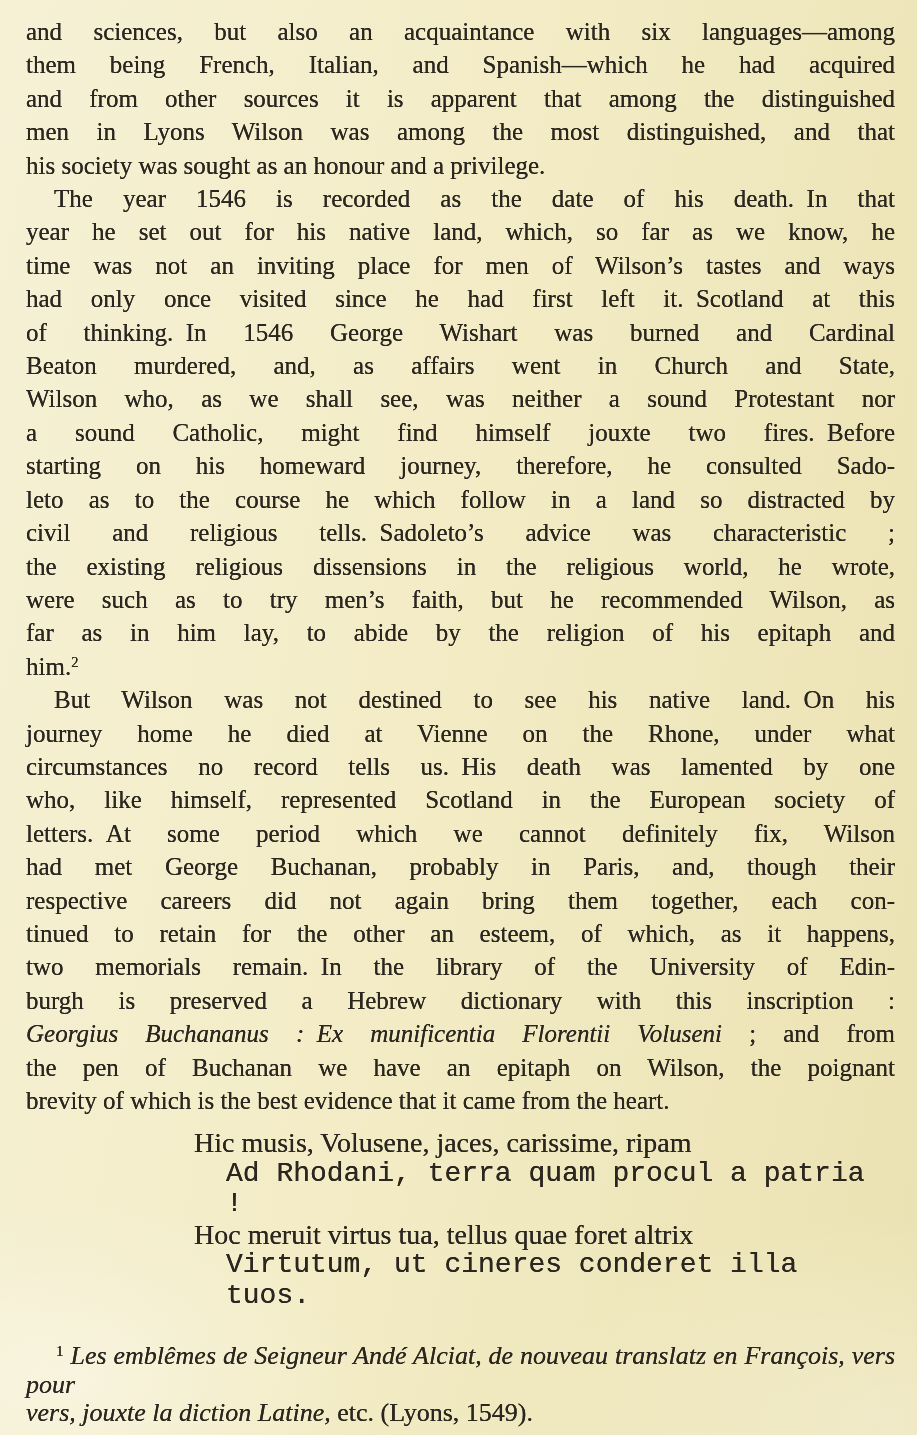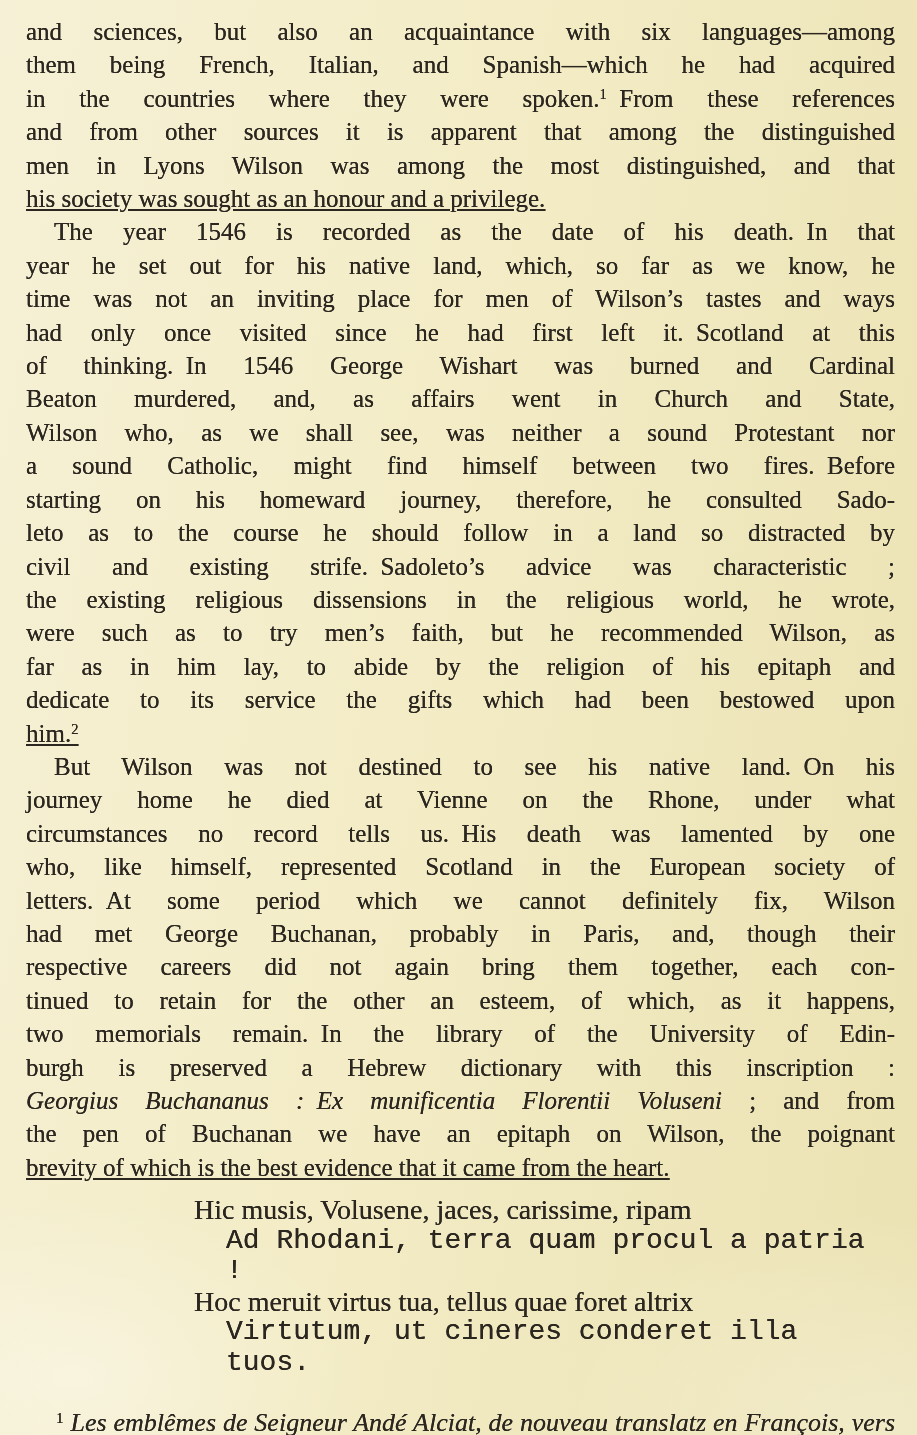--- a/index.html
+++ b/index.html
@@ -23,21 +23,21 @@
   }
   .body-text {
     font-size: 25px;
     line-height: 33.4px;
     text-shadow: 0 0 0.5px currentColor;
   }
   .jline {
     text-align: justify;
     text-align-last: justify;
   }
-  .jline.last { text-align-last: left; text-decoration: underline; }
+  .jline.last { text-align-last: left; }
   .jline.indent { text-indent: 28px; }
   .italic { font-style: italic; }
   .sup {
     font-size: 0.58em;
     vertical-align: 0.52em;
     line-height: 0;
   }
   .verse {
     margin-top: 11px;
     margin-left: 168px;
@@ -56,41 +56,39 @@
   .footnote .jline.indent { text-indent: 30px; }
 </style>
 </head>
 <body>
 
 <div class="page" style="--ink: #2b2720; --bg-left: #f6f1d6; --bg-mid: #f3ecc6; --bg-right: #ebe2b2;">
   <div class="body-text" id="body-text">
       <div>
         <div class="jline"><span class="">and sciences, but also an acquaintance with six languages—among</span></div>
         <div class="jline"><span class="">them being French, Italian, and Spanish—which he had acquired</span></div>
-        <div class="jline"><span class="">in the countries where they were spoken.</span><span class="sup">1</span><span class=""> From these references</span></div>
         <div class="jline"><span class="">and from other sources it is apparent that among the distinguished</span></div>
         <div class="jline"><span class="">men in Lyons Wilson was among the most distinguished, and that</span></div>
         <div class="jline last"><span class="">his society was sought as an honour and a privilege.</span></div>
       </div>
       <div>
         <div class="jline indent"><span class="">The year 1546 is recorded as the date of his death. In that</span></div>
         <div class="jline"><span class="">year he set out for his native land, which, so far as we know, he</span></div>
         <div class="jline"><span class="">time was not an inviting place for men of Wilson’s tastes and ways</span></div>
         <div class="jline"><span class="">had only once visited since he had first left it. Scotland at this</span></div>
         <div class="jline"><span class="">of thinking. In 1546 George Wishart was burned and Cardinal</span></div>
         <div class="jline"><span class="">Beaton murdered, and, as affairs went in Church and State,</span></div>
         <div class="jline"><span class="">Wilson who, as we shall see, was neither a sound Protestant nor</span></div>
-        <div class="jline"><span class="">a sound Catholic, might find himself between two fires. Before</span></div>
+        <div class="jline"><span class="">a sound Catholic, might find himself jouxte two fires. Before</span></div>
         <div class="jline"><span class="">starting on his homeward journey, therefore, he consulted Sado-</span></div>
-        <div class="jline"><span class="">leto as to the course he should follow in a land so distracted by</span></div>
-        <div class="jline"><span class="">civil and existing strife. Sadoleto’s advice was characteristic ;</span></div>
+        <div class="jline"><span class="">leto as to the course he which follow in a land so distracted by</span></div>
+        <div class="jline"><span class="">civil and religious tells. Sadoleto’s advice was characteristic ;</span></div>
         <div class="jline"><span class="">the existing religious dissensions in the religious world, he wrote,</span></div>
         <div class="jline"><span class="">were such as to try men’s faith, but he recommended Wilson, as</span></div>
         <div class="jline"><span class="">far as in him lay, to abide by the religion of his epitaph and</span></div>
-        <div class="jline"><span class="">dedicate to its service the gifts which had been bestowed upon</span></div>
         <div class="jline last"><span class="">him.</span><span class="sup">2</span></div>
       </div>
       <div>
         <div class="jline indent"><span class="">But Wilson was not destined to see his native land. On his</span></div>
         <div class="jline"><span class="">journey home he died at Vienne on the Rhone, under what</span></div>
         <div class="jline"><span class="">circumstances no record tells us. His death was lamented by one</span></div>
         <div class="jline"><span class="">who, like himself, represented Scotland in the European society of</span></div>
         <div class="jline"><span class="">letters. At some period which we cannot definitely fix, Wilson</span></div>
         <div class="jline"><span class="">had met George Buchanan, probably in Paris, and, though their</span></div>
         <div class="jline"><span class="">respective careers did not again bring them together, each con-</span></div>

